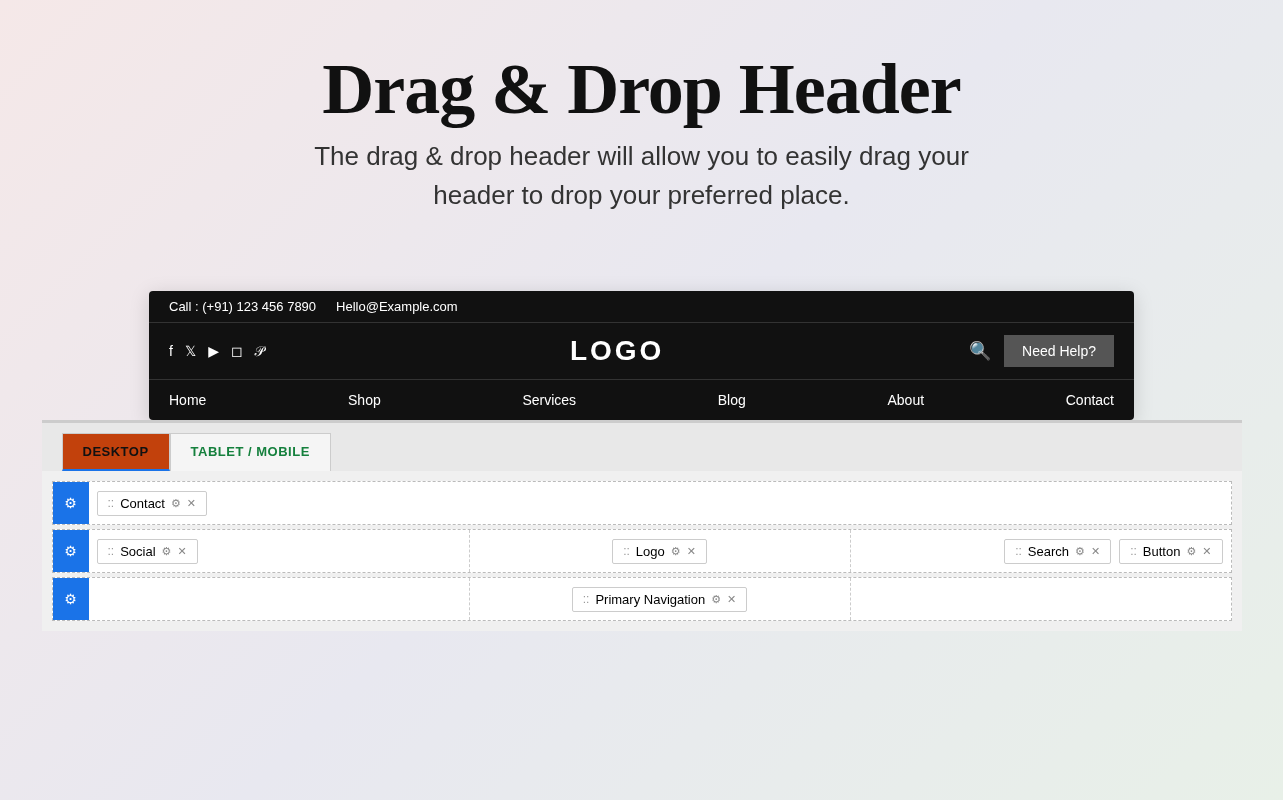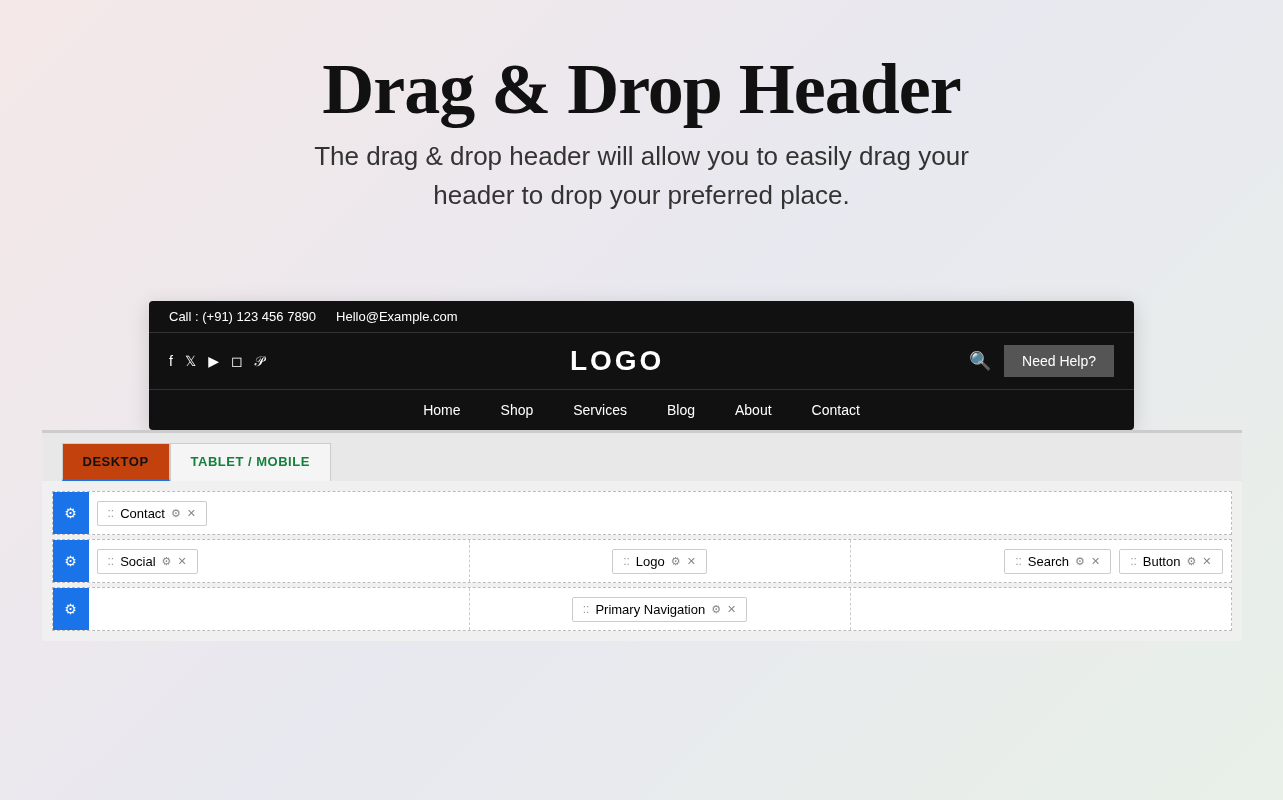--- a/index.html
+++ b/index.html
@@ -25,21 +25,21 @@
       line-height: 1.1;
       margin-bottom: 8px;
       font-family: Georgia, 'Times New Roman', serif;
     }
 
     .hero-subtitle {
       font-size: 26px;
       color: #333;
       line-height: 1.5;
       max-width: 700px;
-      margin: 0 auto 46px;
+      margin: 0 auto 36px;
       font-weight: 400;
     }
 
     
     .header-preview {
       width: 985px;
       margin: 0 auto;
       border-radius: 4px;
       overflow: hidden;
       box-shadow: 0 4px 20px rgba(0,0,0,0.15);
@@ -101,21 +101,21 @@
       padding: 8px 18px;
       font-size: 14px;
       cursor: pointer;
       border-radius: 0;
     }
 
     .header-nav {
       background: #111;
       padding: 12px 20px;
       display: flex;
-      justify-content: center;
+      justify-content: space-between;
       gap: 40px;
       border-top: 1px solid #333;
     }
 
     .nav-item {
       color: #fff;
       font-size: 14px;
       cursor: pointer;
     }
 

